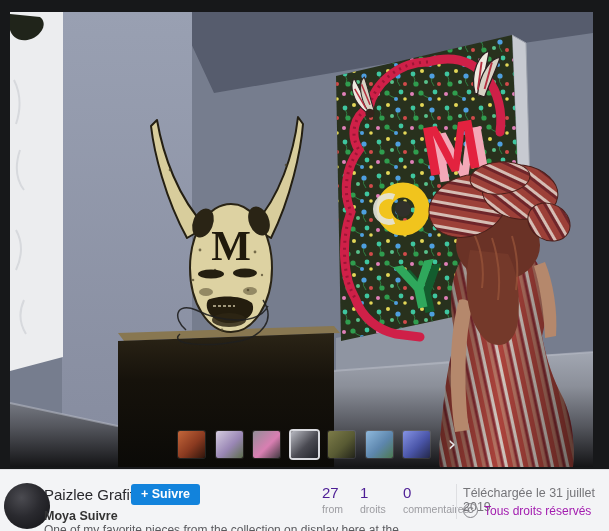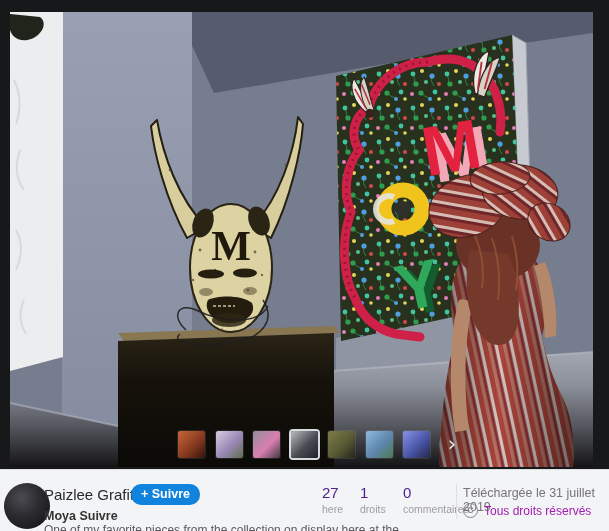--- a/index.html
+++ b/index.html
@@ -23,21 +23,21 @@
   
   .info-bar{position:absolute;left:0;top:469px;width:609px;height:62px;background:#f3f4f6;border-top:1px solid #e0e1e4;box-sizing:border-box;}
   .buddy-avatar{
     position:absolute;left:4px;top:13px;width:46px;height:46px;border-radius:50%;
     background:radial-gradient(circle at 38% 32%,#4b4b51 0%,#2a2a2f 45%,#121215 100%);
     cursor:pointer;
   }
   .owner-name{position:absolute;left:44px;top:16px;font-size:15px;color:#28282c;font-weight:500;cursor:pointer;}
   .follow-btn{
     position:absolute;left:131px;top:14px;height:21px;padding:0 10px;
-    background:#1283dc;color:#fff;border:none;border-radius:10px;
+    background:#1283dc;color:#fff;border:none;border-radius:3px;
     font-size:12.5px;font-weight:bold;line-height:21px;cursor:pointer;
     font-family:"Liberation Sans",sans-serif;
   }
   .photo-title{position:absolute;left:44px;top:39px;font-size:12.5px;font-weight:bold;color:#333;}
   .photo-desc{position:absolute;left:44px;top:53px;width:330px;font-size:12px;color:#5a5a5e;white-space:nowrap;}
   .stat{position:absolute;top:15px;text-align:left;}
   .stat .v{font-size:15px;color:#4c1d95;line-height:15px;}
   .stat .l{font-size:10.5px;color:#9c9ca1;margin-top:3px;}
   .stat1{left:322px;} .stat2{left:360px;} .stat3{left:403px;}
   .bar-divider{position:absolute;left:456px;top:14px;width:1px;height:35px;background:#dedfe2;}
@@ -227,21 +227,21 @@
 
 <div class="info-bar">
   <div class="buddy-avatar"></div>
   <div class="owner-name">Paizlee Grafitti</div>
   <button class="follow-btn">+ Suivre</button>
   <div class="photo-title">Moya Suivre</div>
   <div class="photo-desc">One of my favorite pieces from the collection on display here at the</div>
 
   <div class="stat stat1">
     <div class="v">27</div>
-    <div class="l">here</div>
+    <div class="l">from</div>
   </div>
   <div class="stat stat2">
     <div class="v">1</div>
     <div class="l">droits</div>
   </div>
   <div class="stat stat3">
     <div class="v">0</div>
     <div class="l">commentaires</div>
   </div>
 

